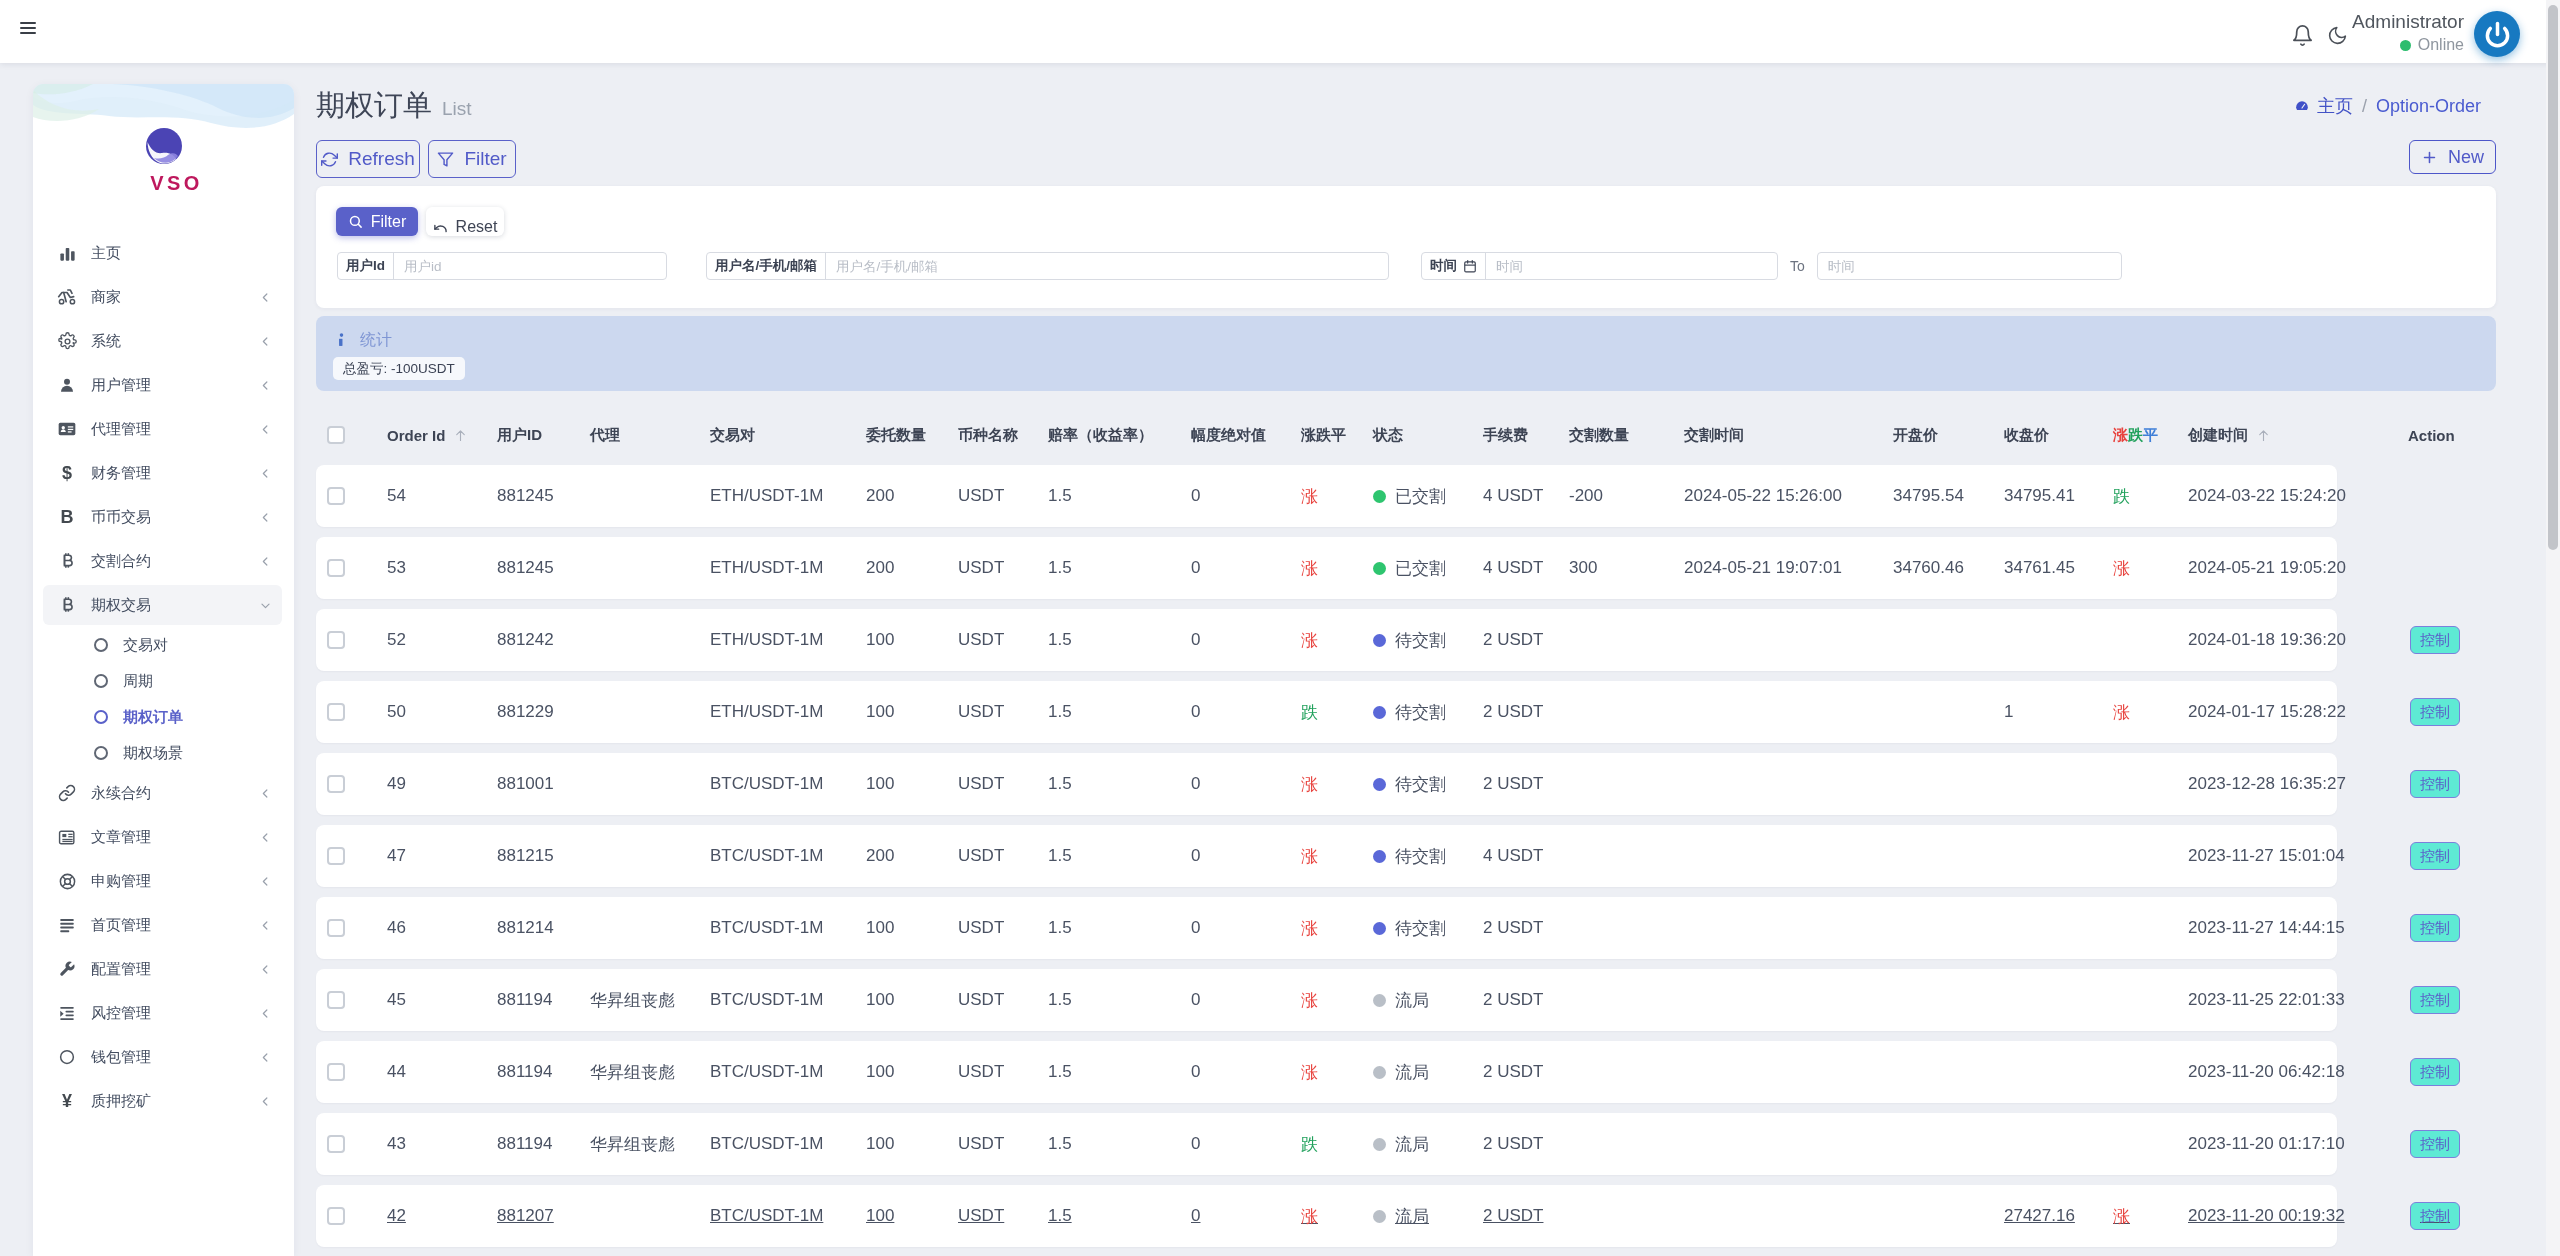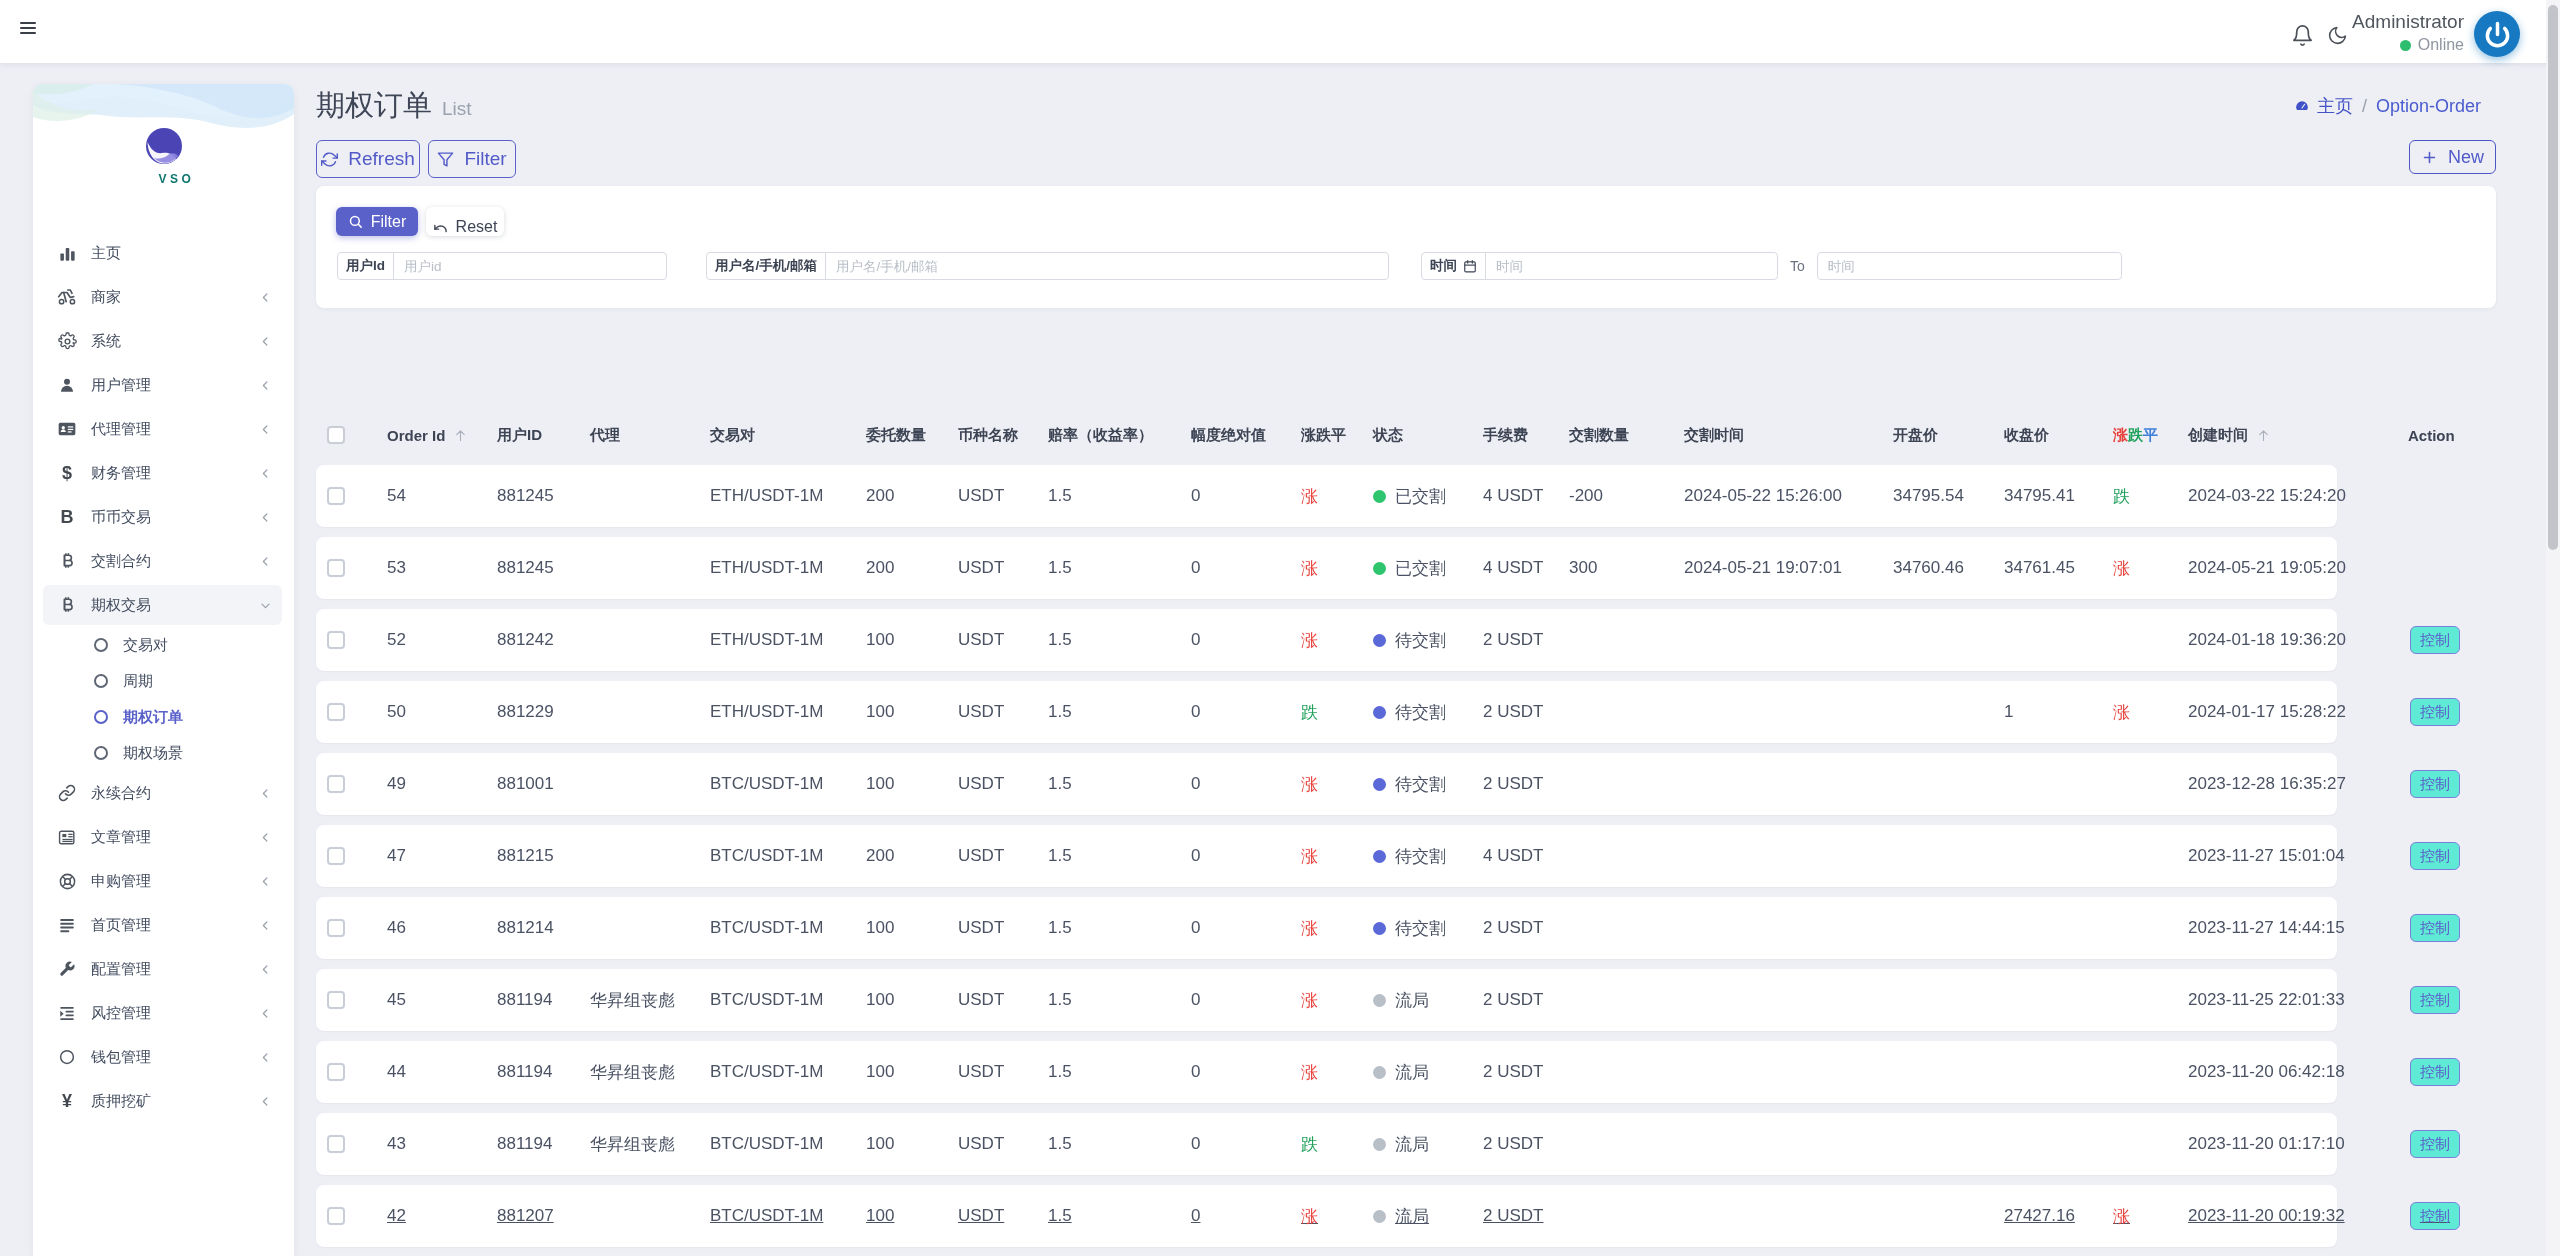--- a/index.html
+++ b/index.html
@@ -27,21 +27,21 @@
 .online-dot { width:11px; height:11px; border-radius:50%; background:#2dbd6e; display:inline-block; }
 .avatar { position:absolute; left:2474px; top:11px; width:46px; height:46px; border-radius:50%;
   background:#1779c1; box-shadow:0 3px 8px rgba(23,121,193,.45); display:flex; align-items:center; justify-content:center; }
 
 
 .sidebar { position:absolute; left:33px; top:84px; width:261px; height:1172px; background:#fff;
   border-radius:10px 10px 0 0; box-shadow:0 2px 10px rgba(30,40,80,.06); overflow:hidden; z-index:5; }
 .side-wave { position:absolute; left:0; top:0; width:261px; height:70px; }
 .logo-badge { position:absolute; left:113px; top:44px; width:36px; height:36px; }
 .brand-name { position:absolute; left:0; top:88px; width:287px; text-align:center;
-  font-size:12px; font-weight:bold; color:#0f766e; letter-spacing:3.5px; }
+  font-size:20px; font-weight:bold; color:#be185d; letter-spacing:3.5px; }
 .menu { position:absolute; left:0; top:147px; width:261px; }
 .m-item { position:relative; height:44px; display:flex; align-items:center; cursor:pointer; }
 .m-item .hilite { position:absolute; left:10px; right:12px; top:2px; bottom:2px; background:#f3f4f7; border-radius:6px; }
 .m-ico { position:relative; width:20px; margin-left:24px; display:flex; justify-content:center; color:#4e555f; }
 .m-glyph { font-size:18px; font-weight:bold; color:#43494f; line-height:20px; }
 .m-label { position:relative; margin-left:14px; font-size:15px; color:#434d60; }
 .m-chev { position:absolute; right:22px; top:50%; margin-top:-6px; color:#9aa1ac; }
 .submenu { position:relative; }
 .s-item { height:36px; display:flex; align-items:center; cursor:pointer; }
 .s-bullet { width:14px; height:14px; border:2px solid #606774; border-radius:50%; margin-left:61px; }
@@ -620,20 +620,31 @@
           <input class="finput" placeholder="时间" style="">
         </div>
         <span class="to-label">To</span>
         <div class="fgroup g-time2">
           <input class="finput" placeholder="时间" style="">
         </div>
       </div>
     </div>
   </div>
 
+  <div class="stats-band">
+    <div class="stats-title">
+        <span style="color:#4a72c8">
+          <svg class="" width="17" height="17">
+            <use href="#sy-info"></use>
+          </svg>
+        </span>
+        <span>统计</span>
+      </div>
+    <div class="stats-badge">总盈亏: -100USDT</div>
+  </div>
 
 <div class="thead grid">
       <div class="th th-cb">
         <span class="checkbox"></span>
       </div>
       <div class="th">
         <span>Order Id</span>
         <span class="sort-arrow">
           <svg class="" width="15" height="15">
             <use href="#sy-arrow-up"></use>

